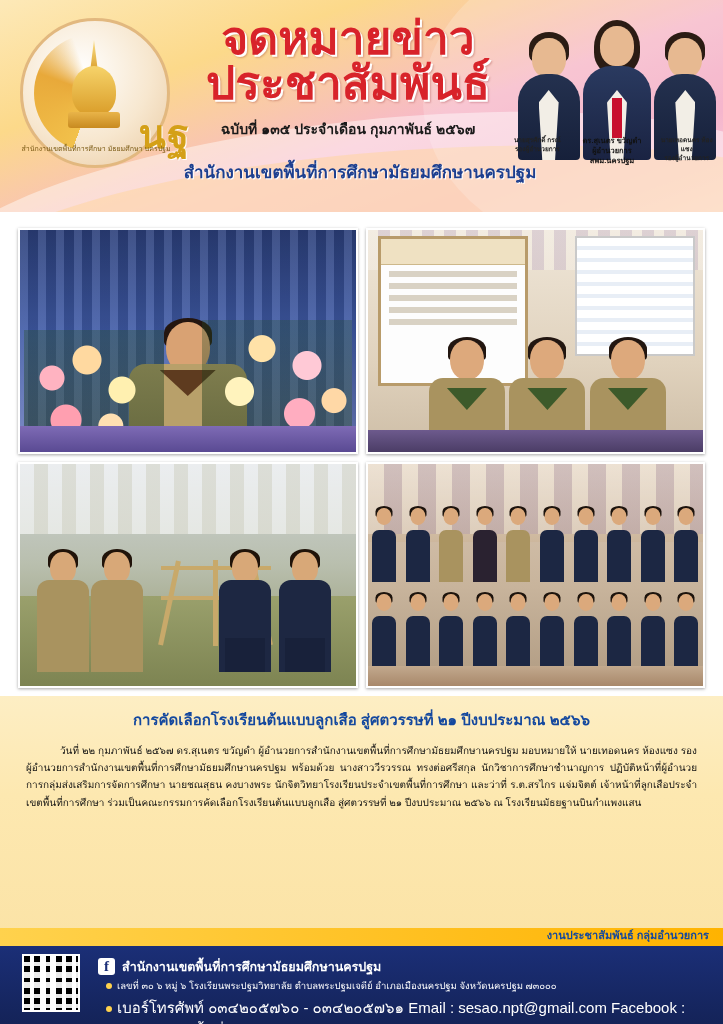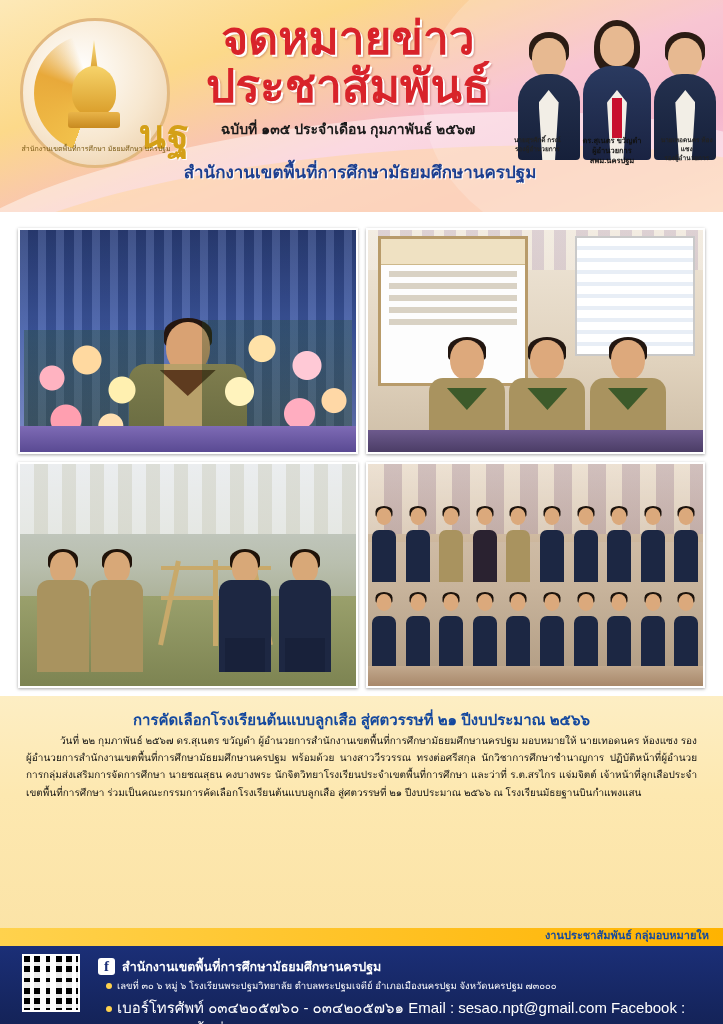--- a/index.html
+++ b/index.html
@@ -126,21 +126,21 @@
     line-height: 1.0;
     font-weight: bold;
     color: #d8232a;
     text-shadow: 2px 2px 0 #ffffff, 3px 3px 2px rgba(120,0,0,0.25);
   }
   .title-sub {
     position: absolute;
     left: 178px; top: 64px;
     width: 340px;
     text-align: center;
-    font-family: Liberation Serif, serif;
+    font-family: Liberation Mono, monospace;
     font-size: 46px;
     line-height: 1.0;
     font-weight: bold;
     color: #d8232a;
     text-shadow: 2px 2px 0 #ffffff, 3px 3px 2px rgba(120,0,0,0.25);
   }
   .issue-line {
     position: absolute;
     left: 178px; top: 118px;
     width: 340px;
@@ -343,20 +343,21 @@
     left: 0; top: 696px;
     width: 723px; height: 248px;
     background: linear-gradient(180deg, #fdeec4 0%, #fde8b0 40%, #fbe3a6 100%);
     padding: 12px 26px 6px 26px;
   }
   .article-title {
     text-align: center;
     font-size: 15px;
     font-weight: bold;
     color: #14489e;
+    margin-bottom: 10px;
   }
   .article-body p {
     font-size: 10px;
     line-height: 1.72;
     color: #111;
     text-align: justify;
     text-indent: 34px;
   }
 
   
@@ -698,21 +699,21 @@
 
   <div class="article">
     <div class="article-title">การคัดเลือกโรงเรียนต้นแบบลูกเสือ สู่ศตวรรษที่ ๒๑ ปีงบประมาณ ๒๕๖๖</div>
     <div class="article-body">
       <p>วันที่ ๒๒ กุมภาพันธ์ ๒๕๖๗ ดร.สุเนตร ขวัญดำ ผู้อำนวยการสำนักงานเขตพื้นที่การศึกษามัธยมศึกษานครปฐม มอบหมายให้ นายเทอดนคร ห้องแซง รองผู้อำนวยการสำนักงานเขตพื้นที่การศึกษามัธยมศึกษานครปฐม พร้อมด้วย นางสาววีรวรรณ ทรงต่อศรีสกุล นักวิชาการศึกษาชำนาญการ ปฏิบัติหน้าที่ผู้อำนวยการกลุ่มส่งเสริมการจัดการศึกษา นายชณสุธน คงบางพระ นักจิตวิทยาโรงเรียนประจำเขตพื้นที่การศึกษา และว่าที่ ร.ต.สรไกร แจ่มจิตต์ เจ้าหน้าที่ลูกเสือประจำเขตพื้นที่การศึกษา ร่วมเป็นคณะกรรมการคัดเลือกโรงเรียนต้นแบบลูกเสือ สู่ศตวรรษที่ ๒๑ ปีงบประมาณ ๒๕๖๖ ณ โรงเรียนมัธยฐานบินกำแพงแสน</p>
     </div>
   </div>
 
   <div class="footer">
     <div class="footer-top"></div>
-    <div class="credit">งานประชาสัมพันธ์ กลุ่มอบหมายให</div>
+    <div class="credit">งานประชาสัมพันธ์ กลุ่มอำนวยการ</div>
     <div class="qr"></div>
     <div class="fb-icon">f</div>
     <div class="footer-line1">สำนักงานเขตพื้นที่การศึกษามัธยมศึกษานครปฐม</div>
     <div class="footer-line2">
       <span class="bullet"></span><span>เลขที่ ๓๐ ๖ หมู่ ๖ โรงเรียนพระปฐมวิทยาลัย ตำบลพระปฐมเจดีย์ อำเภอเมืองนครปฐม จังหวัดนครปฐม ๗๓๐๐๐</span>
     </div>
     <div class="footer-line3">
       <span class="bullet"></span><span>เบอร์โทรศัพท์ ๐๓๔๒๐๕๗๖๐ - ๐๓๔๒๐๕๗๖๑ Email : sesao.npt@gmail.com Facebook : สำนักงานเขตพื้นที่การศึกษามัธยมศึกษานครปฐม</span>
     </div>
   </div>

